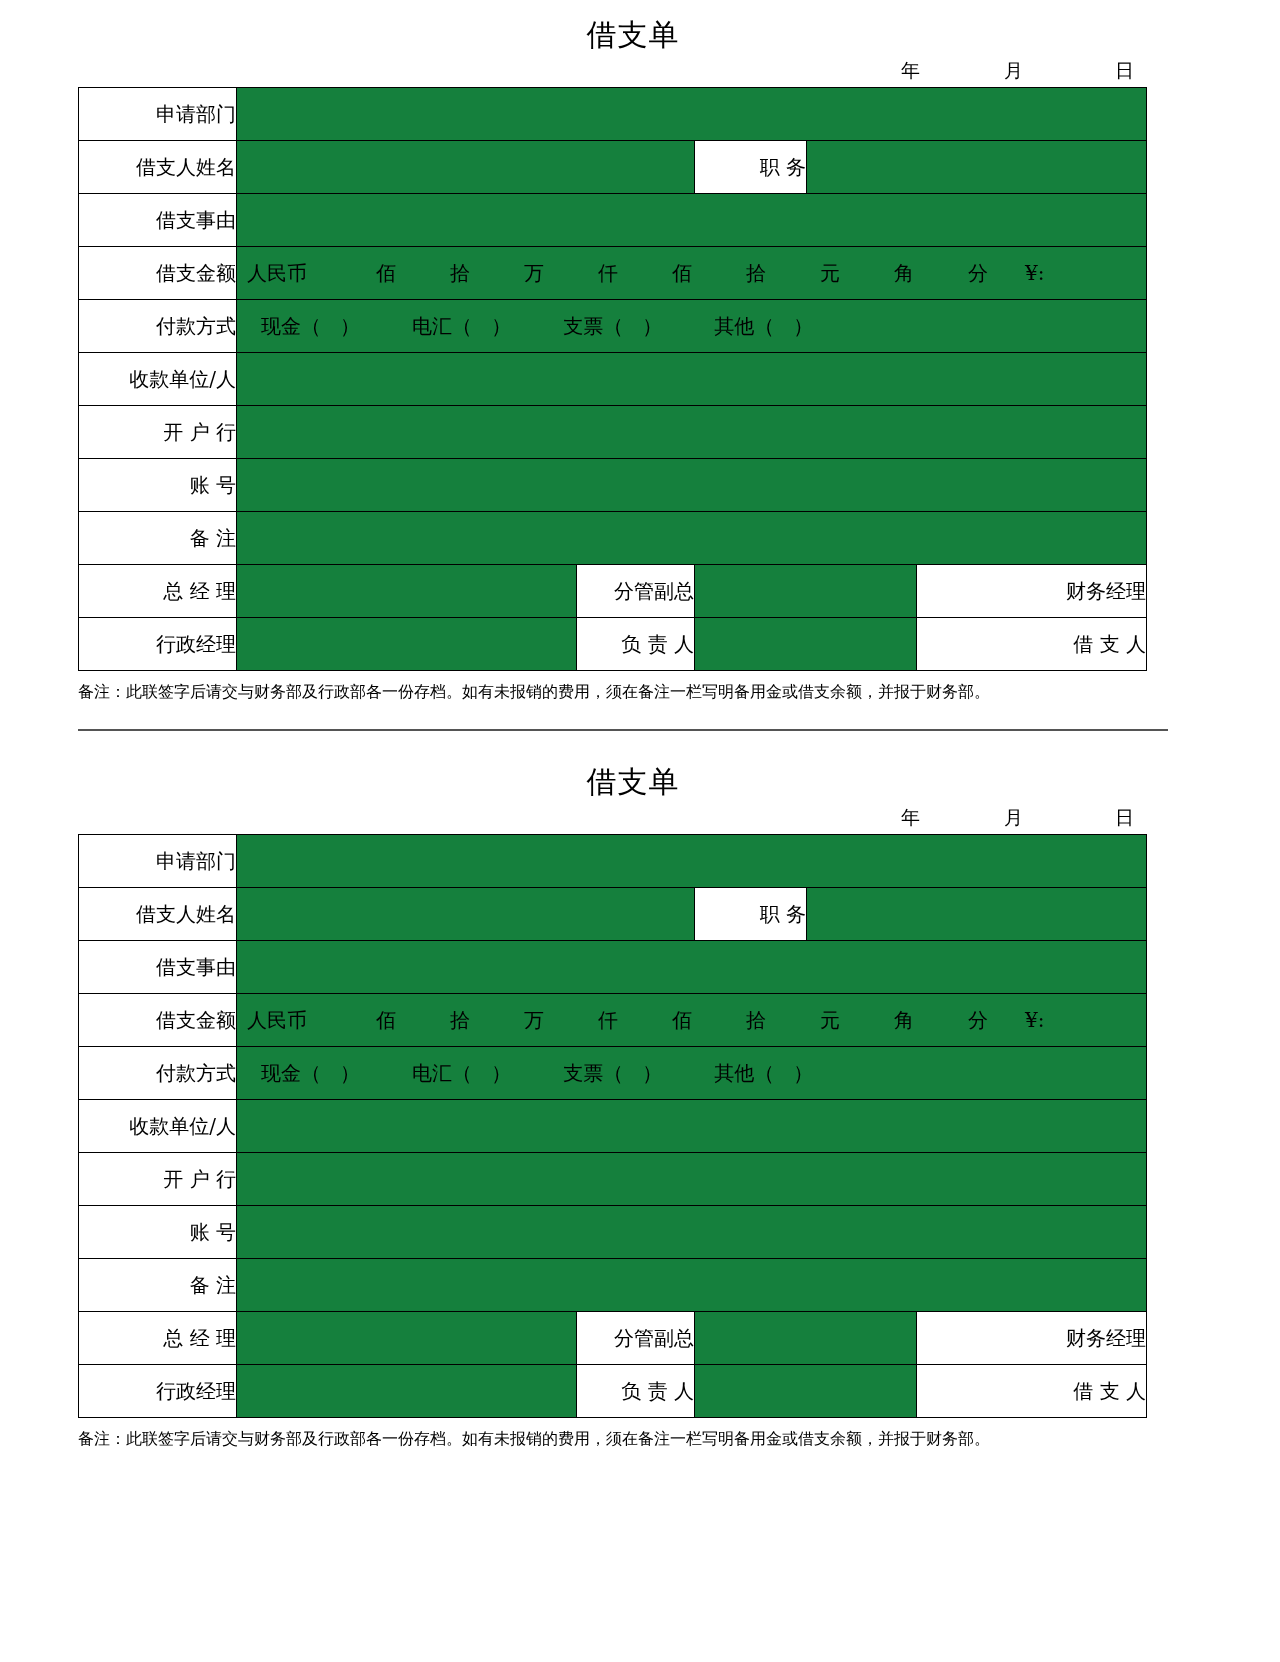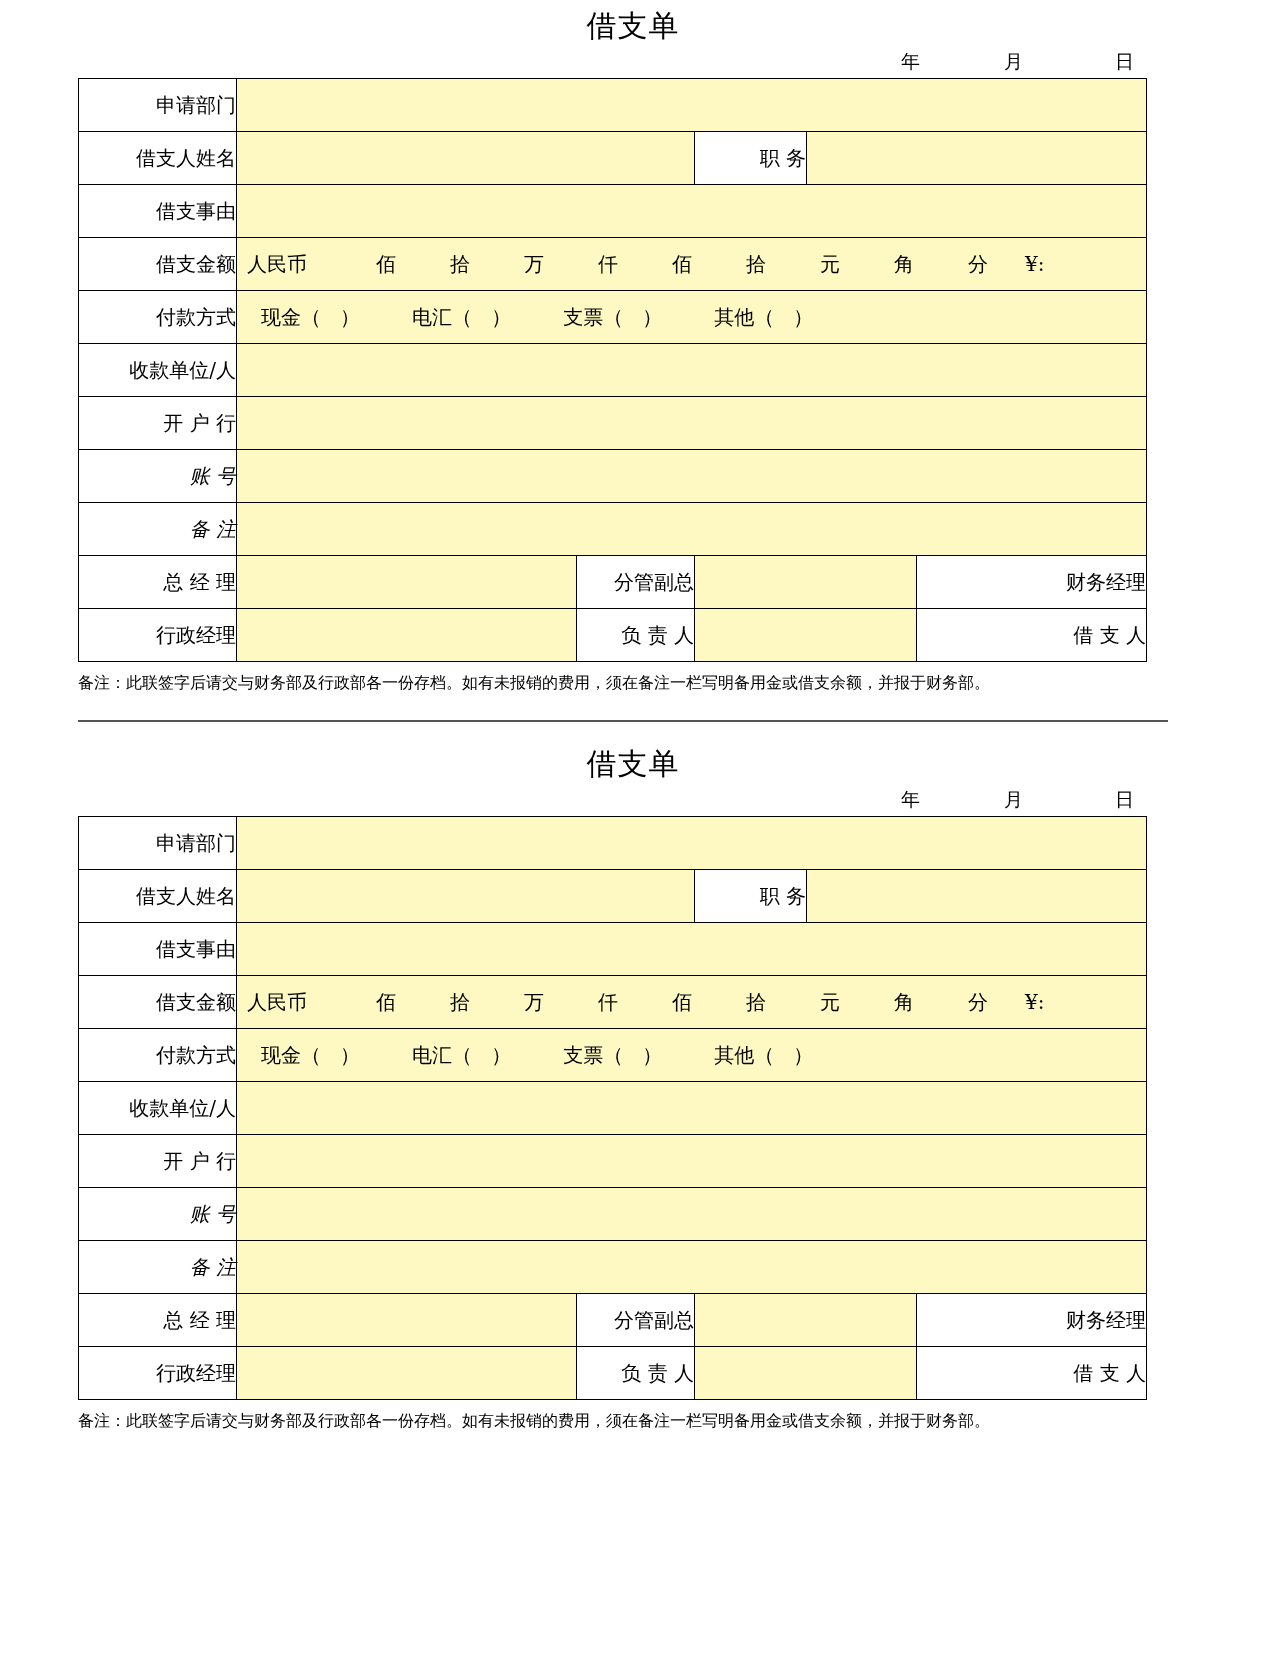--- a/index.html
+++ b/index.html
@@ -21,21 +21,21 @@
   .voucher {
     width: 1280px;
     box-sizing: border-box;
     padding: 0 68px 0 78px;
   }
   .voucher-title {
     text-align: center;
     font-size: 30px;
     line-height: 44px;
     letter-spacing: 1px;
-    padding-top: 4px;
+    padding-top: 13px;
     padding-right: 24px;
   }
   .date-line {
     display: flex;
     justify-content: flex-end;
     align-items: center;
     font-size: 19px;
     line-height: 26px;
     padding-right: 78px;
     padding-bottom: 4px;
@@ -57,22 +57,22 @@
     height: 52px;
     padding: 0;
     font-size: 20px;
     vertical-align: middle;
   }
   td.label {
     text-align: right;
     white-space: nowrap;
     letter-spacing: 0px;
   }
-  td.value { background: #fef9c3; }
-  .sp2 { letter-spacing: 6px; padding-left: 6px; font-style: italic; }
+  td.value { background: #15803d; }
+  .sp2 { letter-spacing: 6px; padding-left: 6px; }
 
   
   .amount-row {
     display: flex;
     align-items: center;
     padding-left: 10px;
     font-size: 20px;
   }
   .amount-row .cny { margin-right: 42px; }
   .amount-row .unit {

